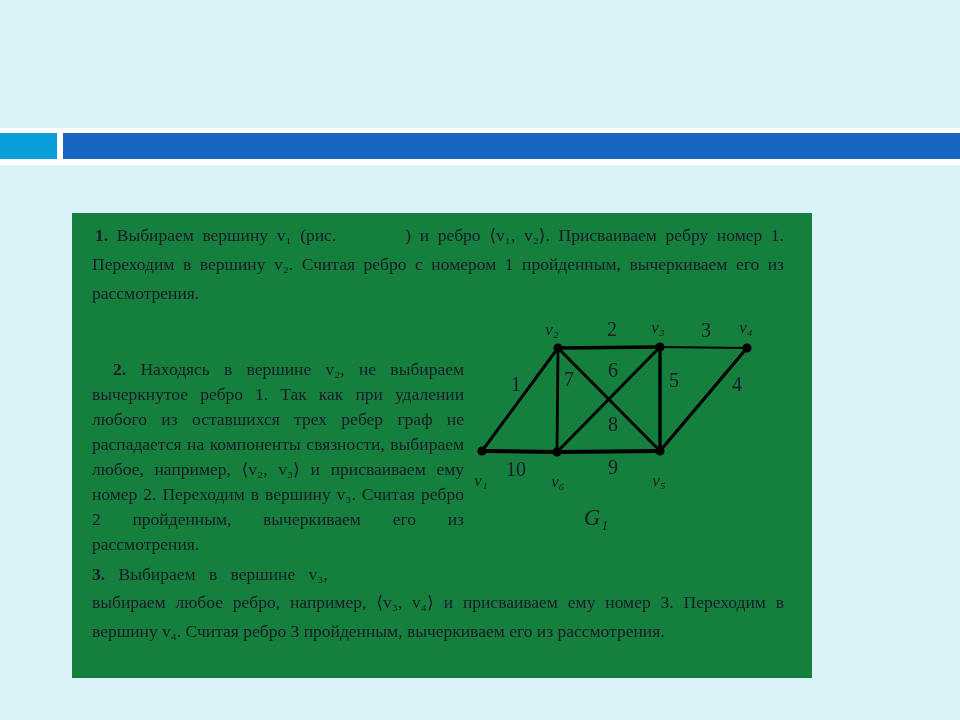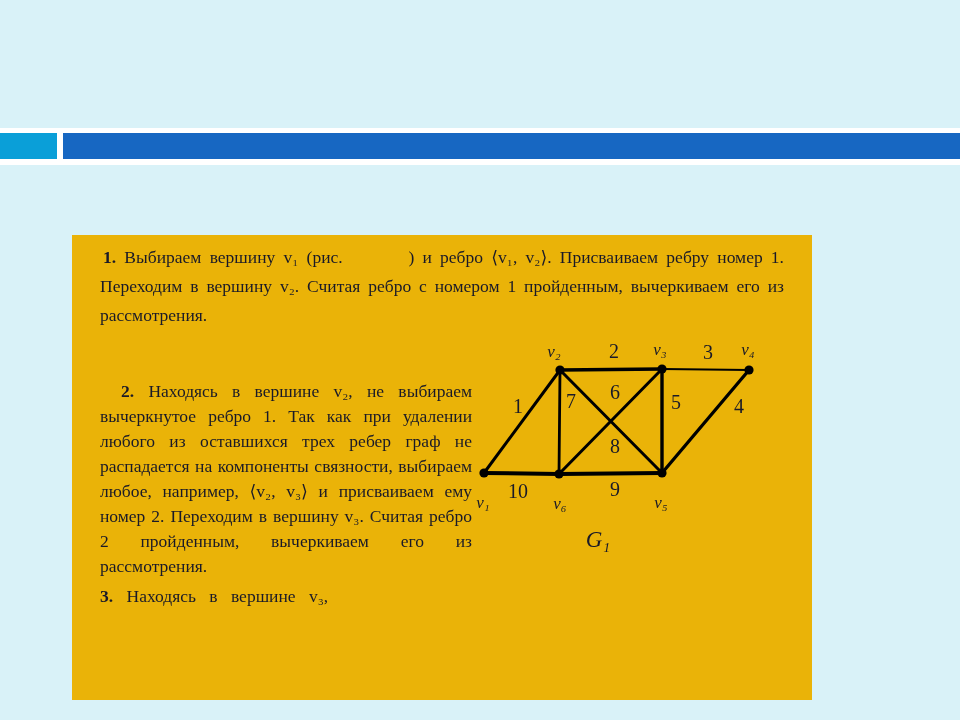--- a/index.html
+++ b/index.html
@@ -25,25 +25,24 @@
   .band-main {
     position: absolute; left: 63px; top: 5px;
     right: 0; height: 26px;
     background: #1767c2;
   }
 
   
   .panel {
     position: absolute; left: 72px; top: 213px;
     width: 740px; height: 465px;
-    background: #eab308;
+    background: #15803d;
     box-sizing: border-box;
-    padding: 8px 28px 0 28px;
+    padding: 8px 28px 0 20px;
     color: #1a1a28;
-    margin-top: 22px;
   }
 
   .para {
     margin: 0;
     font-size: 17.5px;
     text-align: justify;
     color: #1a1a28;
   }
   .p1 { line-height: 29px; text-indent: 3px; }
   .p2 { line-height: 25px; text-indent: 21px; }
@@ -66,21 +65,21 @@
     <div class="band-main"></div>
   </div>
 
   <div class="panel">
 
     <p class="para p1"><span class="num">1.</span> <span>Выбираем вершину v₁ (рис.&nbsp;&nbsp;&nbsp;&nbsp;&nbsp;&nbsp;&nbsp;&nbsp;) и ребро ⟨v₁, v₂⟩. Присваиваем ребру номер 1. Переходим в вершину v₂. Считая ребро с номером 1 пройденным, вычеркиваем его из рассмотрения.</span></p>
 
     <div class="row">
       <div class="col-left">
         <p class="para p2"><span class="num">2.</span> <span>Находясь в вершине v₂, не выбираем вычеркнутое ребро 1. Так как при удалении любого из оставшихся трех ребер граф не распадается на компоненты связности, выбираем любое, например, ⟨v₂, v₃⟩ и присваиваем ему номер 2. Переходим в вершину v₃. Считая ребро 2 пройденным, вычеркиваем его из рассмотрения.</span></p>
-        <p class="para p3a"><span class="num">3.</span> <span>Находясь в вершине v₃,</span></p>
+        <p class="para p3a"><span class="num">3.</span> <span>Выбираем в вершине v₃,</span></p>
       </div>
       <div class="figure">
         <svg id="graph-svg" width="314" height="278" viewBox="0 0 314 278" xmlns="http://www.w3.org/2000/svg">
             <line x1="12" y1="141" x2="88" y2="38" stroke="#000000" stroke-width="3" stroke-linecap="round"></line>
             <line x1="88" y1="38" x2="190" y2="37" stroke="#000000" stroke-width="3.6" stroke-linecap="round"></line>
             <line x1="190" y1="37" x2="277" y2="38" stroke="#000000" stroke-width="1.8" stroke-linecap="round"></line>
             <line x1="277" y1="38" x2="190" y2="141" stroke="#000000" stroke-width="3.3" stroke-linecap="round"></line>
             <line x1="190" y1="37" x2="190" y2="141" stroke="#000000" stroke-width="3.4" stroke-linecap="round"></line>
             <line x1="88" y1="38" x2="190" y2="141" stroke="#000000" stroke-width="3" stroke-linecap="round"></line>
             <line x1="88" y1="38" x2="87" y2="142" stroke="#000000" stroke-width="2.8" stroke-linecap="round"></line>
@@ -107,15 +106,16 @@
             <text x="276" y="23" text-anchor="middle" fill="#1a1a28" font-size="17px" font-style="italic" font-family="&quot;Liberation Serif&quot;,&quot;DejaVu Serif&quot;,serif">v₄</text>
             <circle cx="190" cy="141" r="4.6" fill="#000000"></circle>
             <text x="189" y="176" text-anchor="middle" fill="#1a1a28" font-size="17px" font-style="italic" font-family="&quot;Liberation Serif&quot;,&quot;DejaVu Serif&quot;,serif">v₅</text>
             <circle cx="87" cy="142" r="4.6" fill="#000000"></circle>
             <text x="88" y="177" text-anchor="middle" fill="#1a1a28" font-size="17px" font-style="italic" font-family="&quot;Liberation Serif&quot;,&quot;DejaVu Serif&quot;,serif">v₆</text>
             <text x="126" y="215" text-anchor="middle" fill="#1a1a28" font-size="23px" font-style="italic" font-family="&quot;Liberation Serif&quot;,&quot;DejaVu Serif&quot;,serif">G₁</text>
           </svg>
       </div>
     </div>
 
+    <p class="para p3b">выбираем любое ребро, например, ⟨v₃, v₄⟩ и присваиваем ему номер 3. Переходим в вершину v₄. Считая ребро 3 пройденным, вычеркиваем его из рассмотрения.</p>
 
   </div>
 </div>
 
 </body></html>

